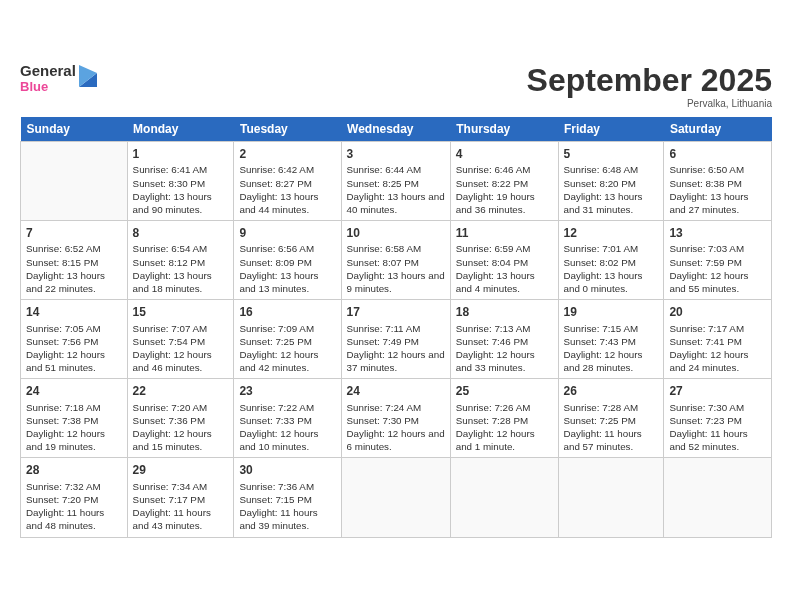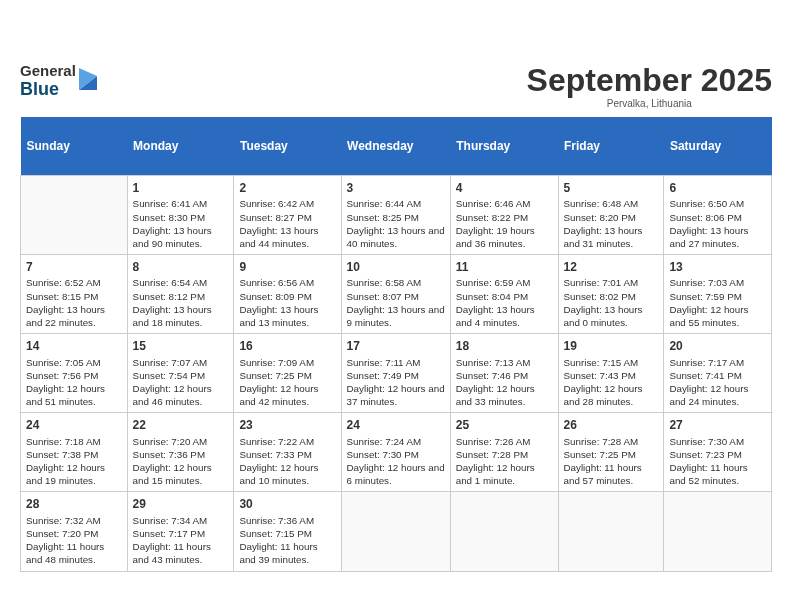--- a/index.html
+++ b/index.html
@@ -31,53 +31,53 @@
       display: flex;
       flex-direction: column;
       line-height: 1.1;
     }
     .logo-general {
       font-size: 15px;
       font-weight: bold;
       color: #333;
     }
     .logo-blue {
-      font-size: 18px;
-      font-weight: bold;
-      color: #0c4a6e;
+      font-size: 13px;
+      font-weight: bold;
+      color: #ec4899;
     }
     .logo-icon {
       width: 18px;
       height: 22px;
       margin-left: 3px;
       margin-top: -4px;
     }
     .title-section {
-      text-align: center;
+      text-align: right;
     }
     .month-title {
       font-size: 32px;
       font-weight: bold;
       color: #333;
       line-height: 1.1;
     }
     .location {
       font-size: 10px;
       color: #555;
     }
     table {
       width: 100%;
       border-collapse: collapse;
       font-size: 10.5px;
     }
     .col-header {
       background-color: #2a6abf;
       color: #fff;
       text-align: left;
-      padding: 22px 6px;
+      padding: 5px 6px;
       font-size: 12px;
       font-weight: bold;
     }
     td {
       border: 1px solid #ccc;
       vertical-align: top;
       padding: 4px 5px;
       width: 113px;
       height: 78px;
       color: #333;
@@ -161,21 +161,21 @@
           </td>
           <td>
             <div class="day-num">5</div>
 <div class="day-info">Sunrise: 6:48 AM</div>
 <div class="day-info">Sunset: 8:20 PM</div>
 <div class="day-info">Daylight: 13 hours and 31 minutes.</div>
           </td>
           <td>
             <div class="day-num">6</div>
 <div class="day-info">Sunrise: 6:50 AM</div>
-<div class="day-info">Sunset: 8:06 PM</div>
+<div class="day-info">Sunset: 8:38 PM</div>
 <div class="day-info">Daylight: 13 hours and 27 minutes.</div>
           </td>
         </tr>
         <tr>
           <td>
             <div class="day-num">7</div>
 <div class="day-info">Sunrise: 6:52 AM</div>
 <div class="day-info">Sunset: 8:15 PM</div>
 <div class="day-info">Daylight: 13 hours and 22 minutes.</div>
           </td>

